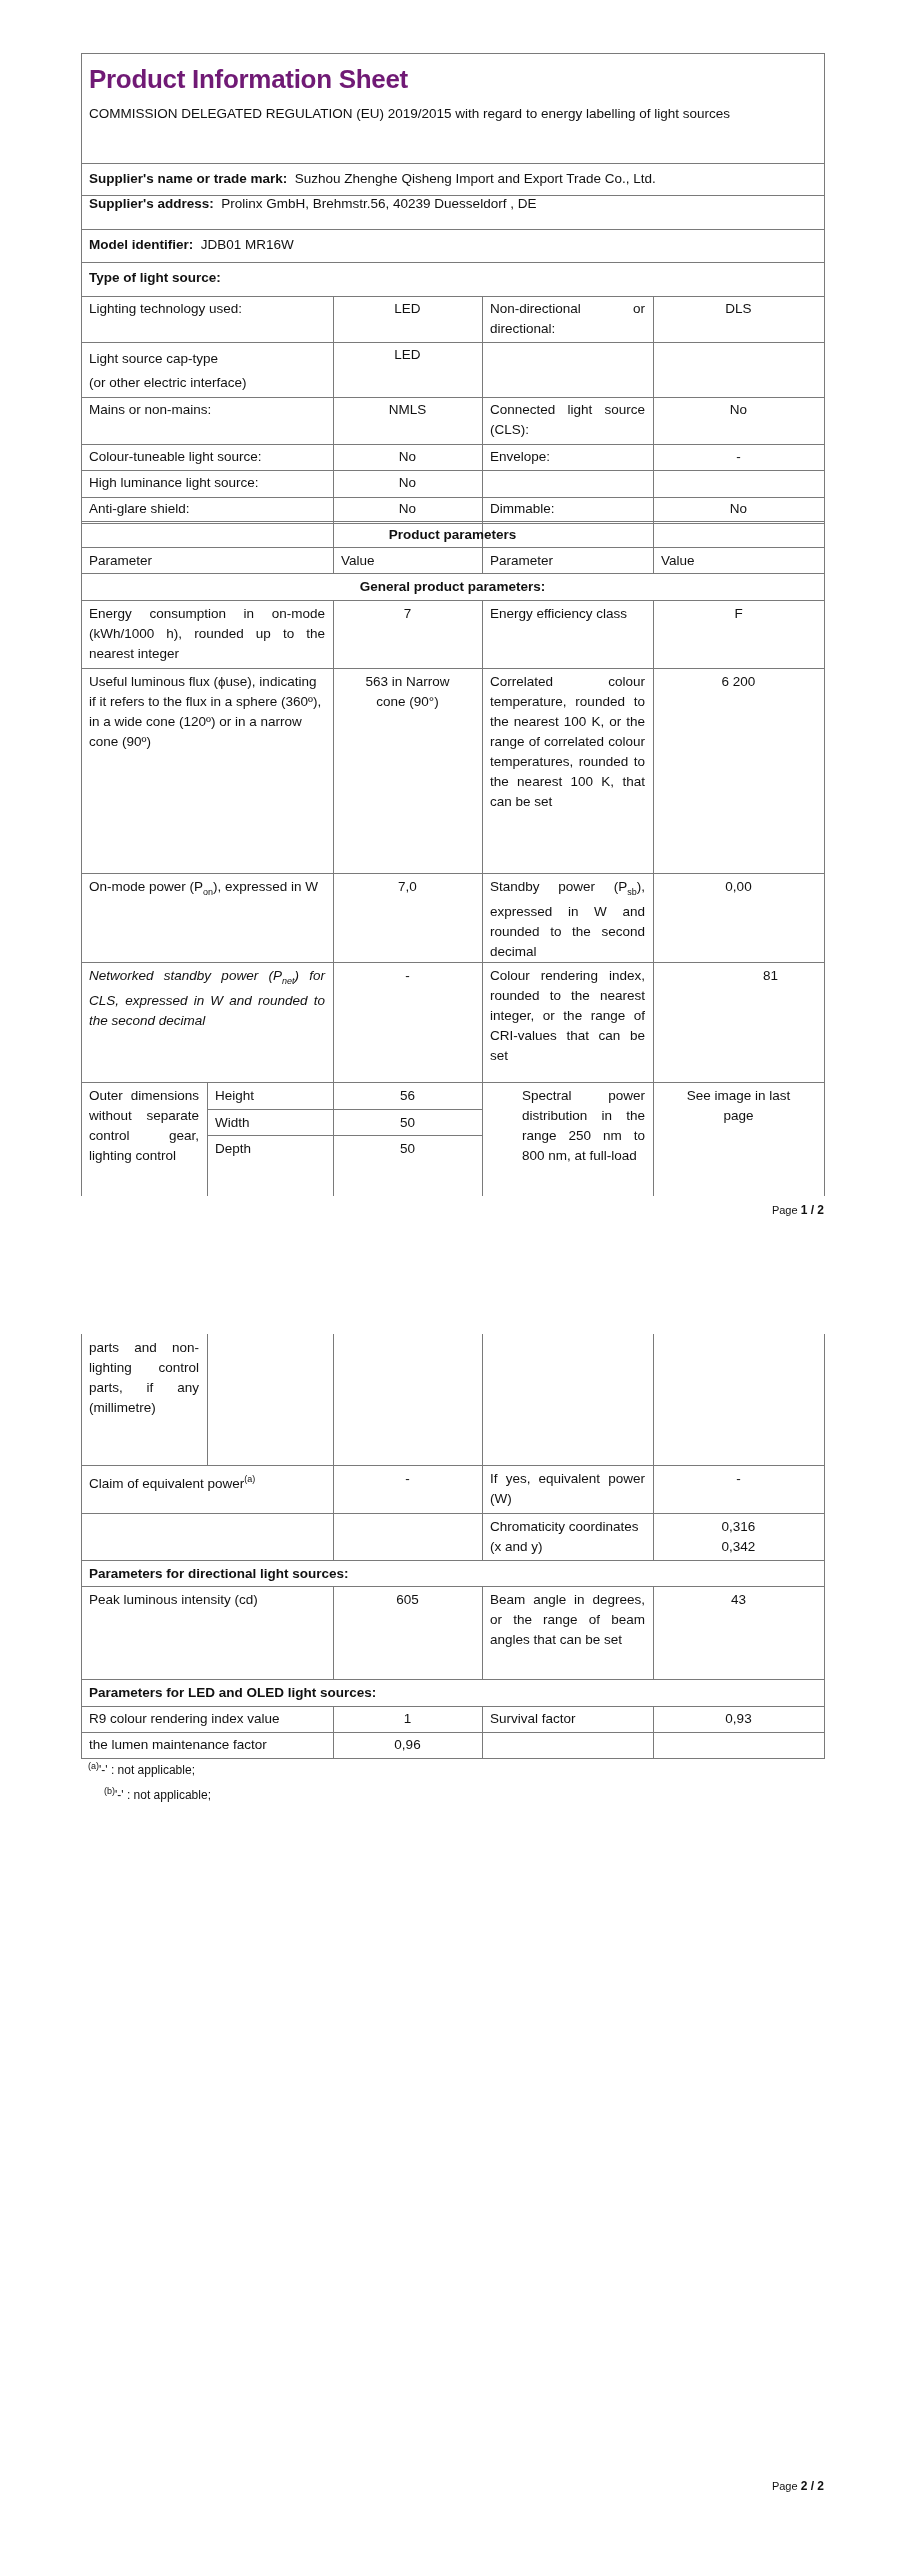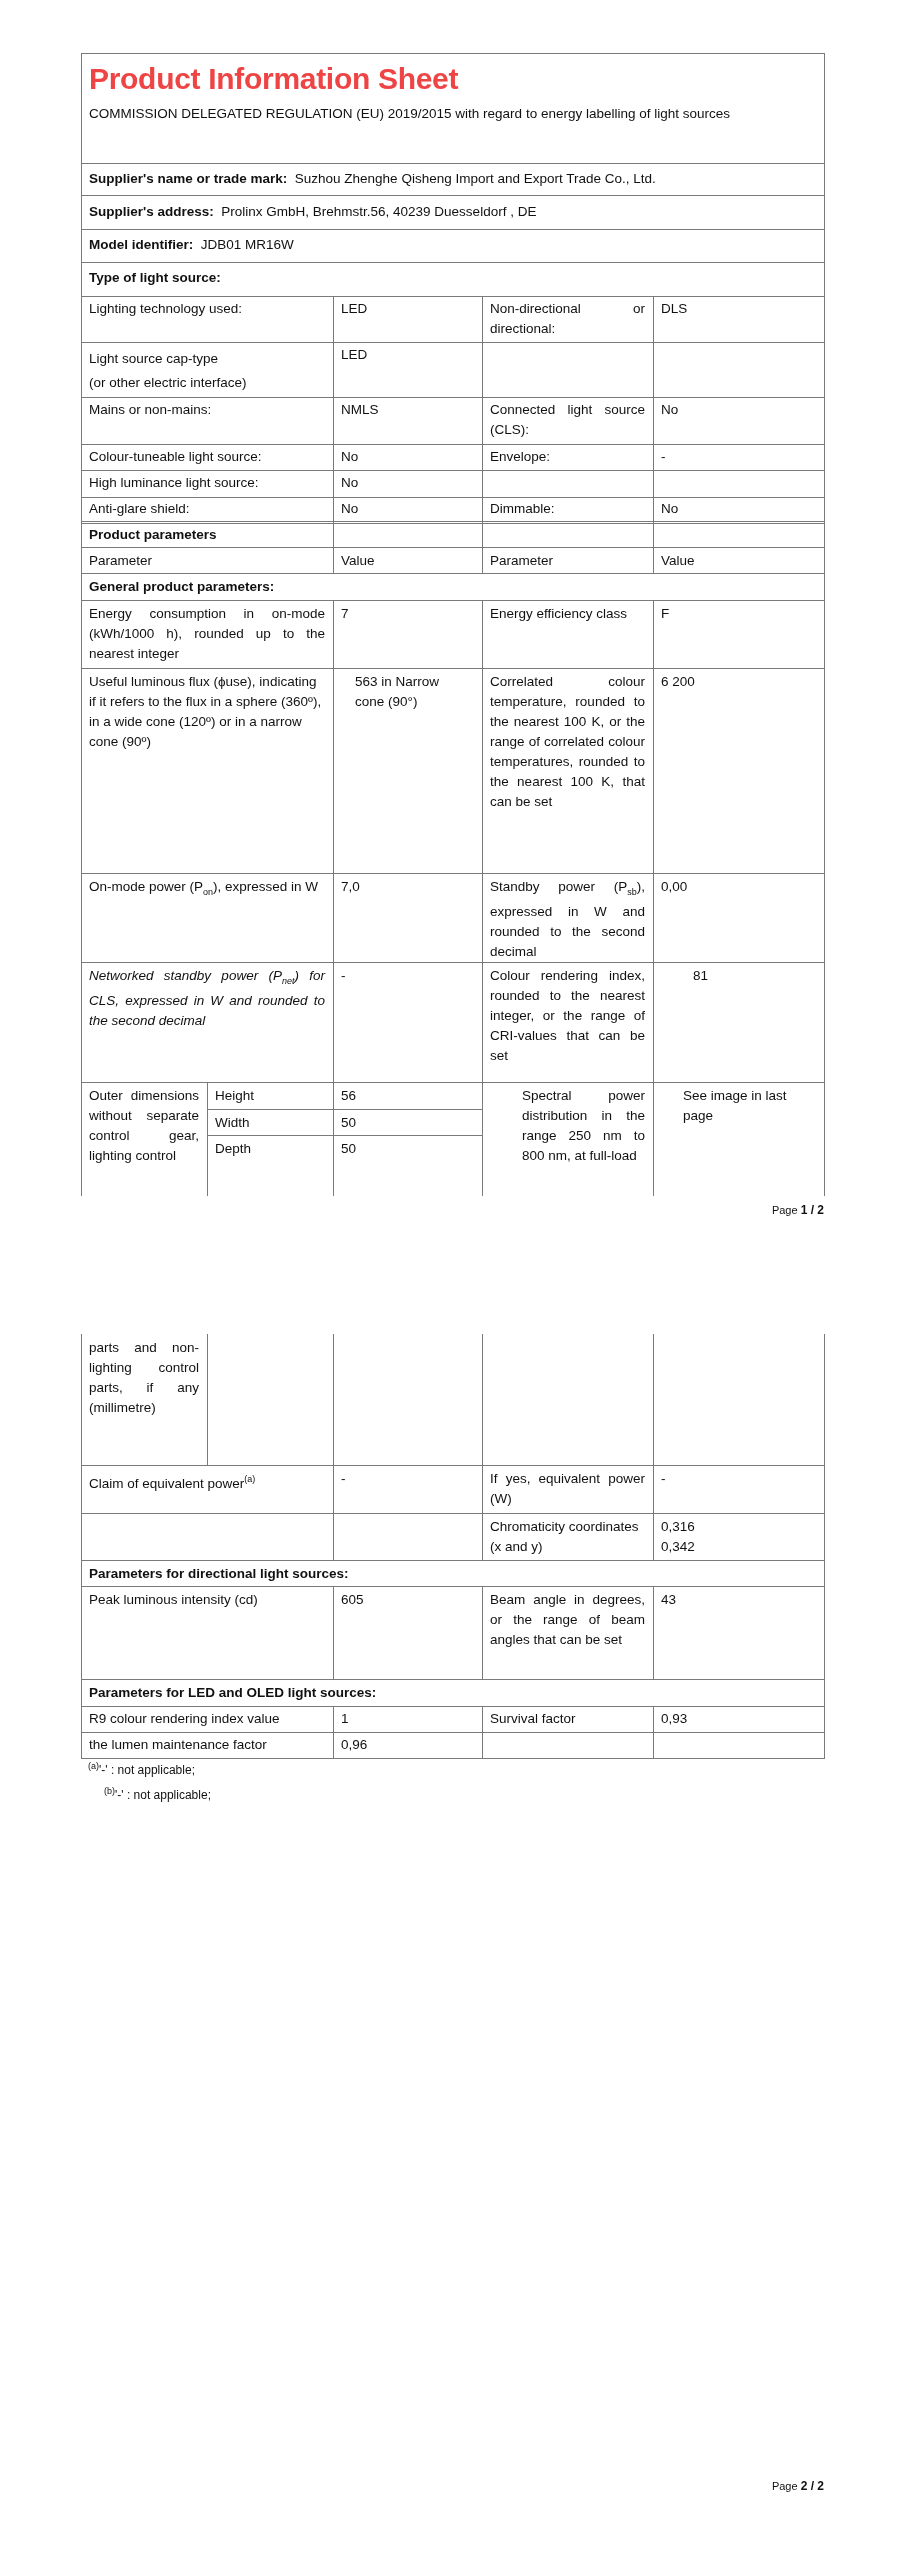--- a/index.html
+++ b/index.html
@@ -1,22 +1,22 @@
 <!DOCTYPE html>
 <html><head>
 <meta charset="utf-8">
 <style>
   html, body { margin:0; padding:0; background:#ffffff; }
   body { width:905px; height:2560px; position:relative; overflow:hidden;
          font-family:"Liberation Sans", sans-serif; color:#111; font-size:13.5px; }
   .cell { position:absolute; box-sizing:border-box; padding:3px 8px; line-height:20px; }
-  .c { }
+  .c { text-align:center; }
   .j { text-align:justify; }
   .b { font-weight:bold; }
-  .title { color:#ef4444; font-size:30px; font-weight:bold; line-height:40px; letter-spacing:-0.3px; }
+  .title { color:#701a75; font-size:26px; font-weight:bold; line-height:40px; letter-spacing:-0.3px; }
   .hline { position:absolute; height:1px; background:#7a7a7a; }
   .vline { position:absolute; width:1px; background:#7a7a7a; }
   .pg { position:absolute; font-size:11px; color:#111; }
   .pg b { font-size:12px; }
   sub, sup { font-size:9px; }
   .fn { position:absolute; font-size:12px; }
 </style>
 </head>
 <body>
 
@@ -29,21 +29,21 @@
   <div class="cell title" style="left:81px;top:56px;width:743px;">Product Information Sheet</div>
   <div class="cell" style="left:81px;top:100px;width:730px;line-height:21px;">COMMISSION DELEGATED REGULATION (EU) 2019/2015 with regard to energy labelling of light sources</div>
   <div class="hline" style="left:81px;top:163px;width:744px;"></div>
 
   <div class="cell" style="left:81px;top:166px;width:743px;">
     <span class="b">Supplier's name or trade mark:</span>&nbsp;
     <span>Suzhou Zhenghe Qisheng Import and Export Trade Co., Ltd.</span>
   </div>
   <div class="hline" style="left:81px;top:195px;width:744px;"></div>
 
-  <div class="cell" style="left:81px;top:199px;width:743px;">
+  <div class="cell" style="left:81px;top:191px;width:743px;">
     <span class="b">Supplier's address:</span>&nbsp;
     <span>Prolinx GmbH, Brehmstr.56, 40239 Duesseldorf , DE</span>
   </div>
   <div class="hline" style="left:81px;top:229px;width:744px;"></div>
 
   <div class="cell" style="left:81px;top:232px;width:743px;">
     <span class="b">Model identifier:</span>&nbsp;
     <span>JDB01 MR16W</span>
   </div>
   <div class="hline" style="left:81px;top:262px;width:744px;"></div>

